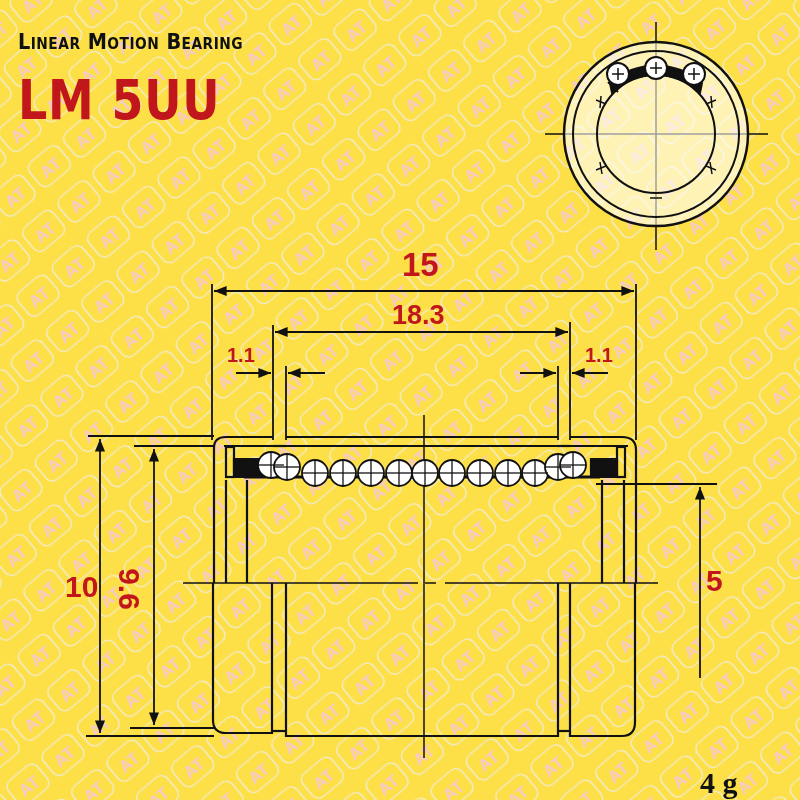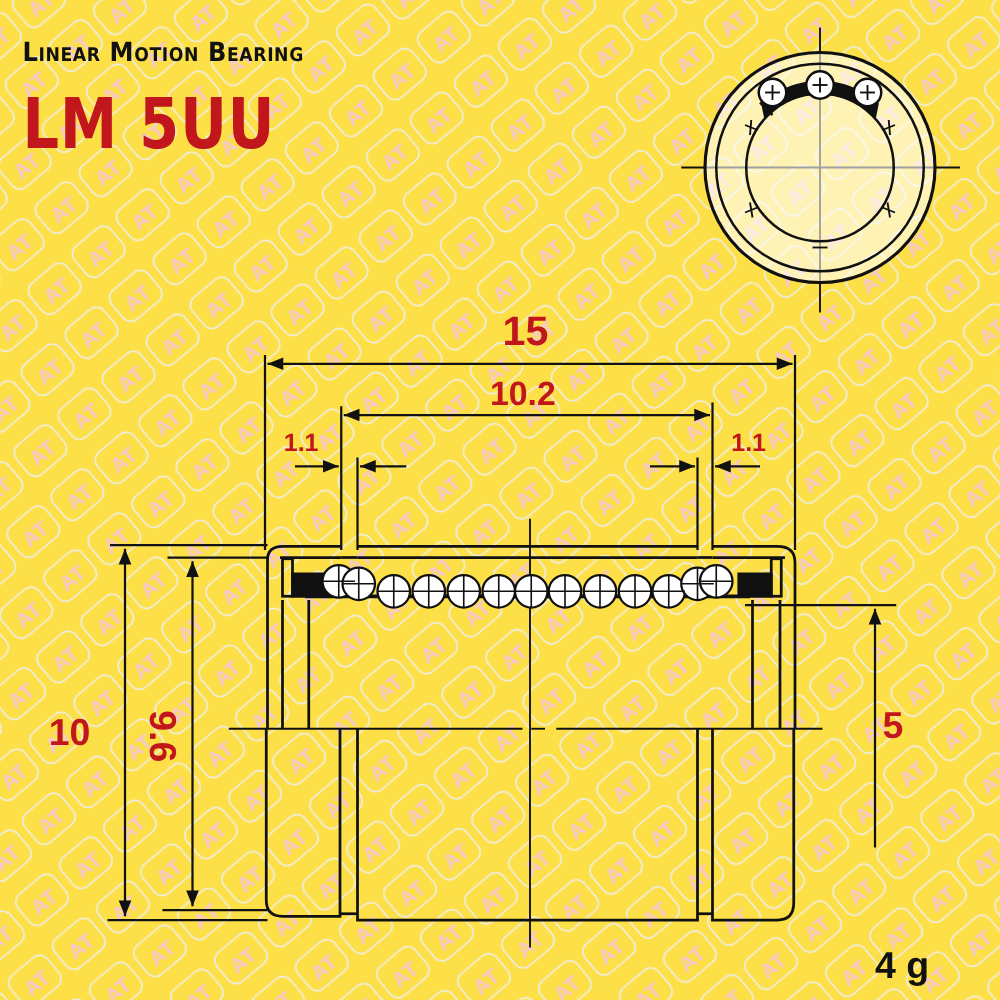--- a/index.html
+++ b/index.html
@@ -2,21 +2,21 @@
 <html><head>
 <meta charset="utf-8">
 <style>
   html,body{margin:0;padding:0;background:#fff;}
   #stage{position:relative;width:800px;height:800px;overflow:hidden;background:#fde047;font-family:"Liberation Sans",sans-serif;}
   #wm{position:absolute;left:0;top:0;width:800px;height:800px;}
   #drawing{position:absolute;left:0;top:0;width:800px;height:800px;}
   .subtitle{position:absolute;left:18px;top:30px;font-family:"DejaVu Sans",sans-serif;font-weight:bold;font-size:21px;color:#111;letter-spacing:0.5px;font-variant:small-caps;transform:scaleX(0.92);transform-origin:left;}
   .title{position:absolute;left:18px;top:70px;font-family:"DejaVu Sans",sans-serif;font-weight:bold;font-size:56px;line-height:60px;color:#c0161c;transform:scaleX(0.82);transform-origin:left;letter-spacing:1px;}
   .dim{position:absolute;font-family:"Liberation Sans",sans-serif;font-weight:bold;color:#c0161c;}
-  .weight{position:absolute;font-family:Liberation Sans, sans-serif;font-weight:bold;color:#111;font-size:30px;}
+  .weight{position:absolute;font-family:Liberation Serif, serif;font-weight:bold;color:#111;font-size:30px;margin-top:10px;}
 </style>
 </head>
 <body>
 
 <div id="stage">
 
   <svg id="wm" viewBox="0 0 800 800">
     <defs>
       <pattern id="atpat" width="46" height="46" patternUnits="userSpaceOnUse" patternTransform="rotate(-40)">
         <rect x="4" y="6" width="38" height="30" rx="8" fill="none" stroke="#eee" stroke-width="1.2"></rect>
@@ -175,20 +175,20 @@
     <g stroke="#111" stroke-width="2.2" fill="none">
       <path d="M213,583 L213,720 Q213,733 226,733 L272,733 L272,583"></path>
       <path d="M286,583 L286,736 L558,736 L558,583"></path>
       <path d="M570,583 L570,736 L622,736 Q635,736 635,722 L635,583"></path>
       <line x1="272" y1="731" x2="286" y2="731"></line>
       <line x1="558" y1="731" x2="570" y2="731"></line>
     </g>
   </svg>
 
   <div class="dim" style="left:402px;top:246px;font-size:33px;">15</div>
-  <div class="dim" style="left:392px;top:300px;font-size:27px;">10.2</div>
+  <div class="dim" style="left:392px;top:300px;font-size:27px;">18.3</div>
   <div class="dim" style="left:227px;top:344px;font-size:20px;">1.1</div>
   <div class="dim" style="left:585px;top:344px;font-size:20px;">1.1</div>
-  <div class="dim" style="left:39px;top:570px;font-size:30px;">10</div>
+  <div class="dim" style="left:65px;top:570px;font-size:30px;">10</div>
   <div class="dim" style="left:108px;top:572px;font-size:30px;transform:rotate(90deg);transform-origin:center;">9.6</div>
   <div class="dim" style="left:706px;top:564px;font-size:30px;">5</div>
   <div class="weight" style="left:700px;top:756px;">4 g</div>
 </div>
 
 </body></html>

